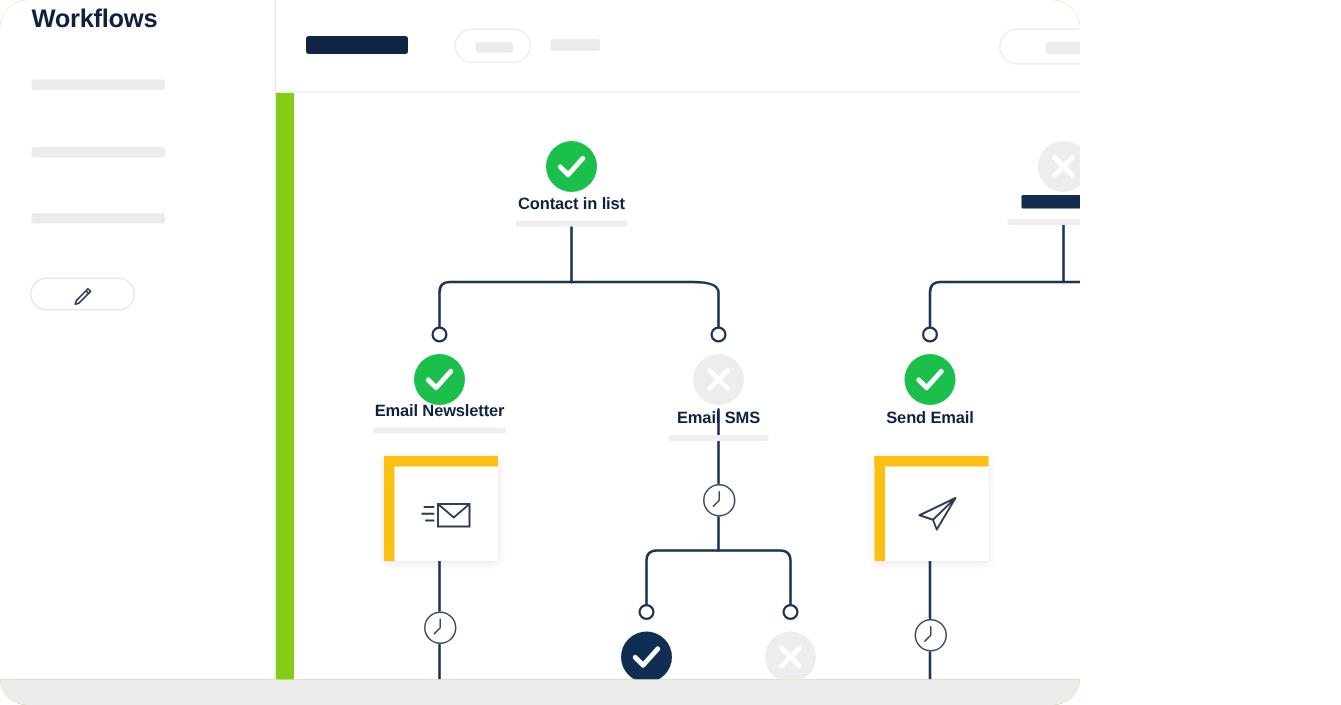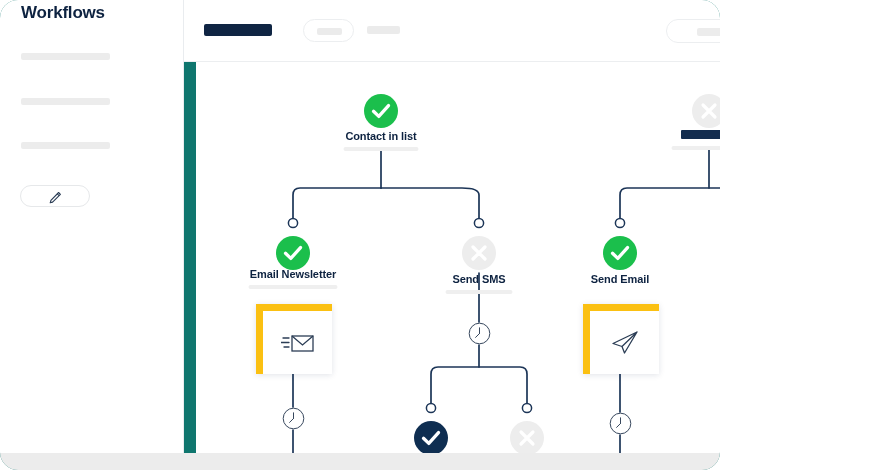--- a/index.html
+++ b/index.html
@@ -13,21 +13,21 @@
     height: 470px;
     overflow: hidden;
     font-family: "Liberation Sans", sans-serif;
     -webkit-font-smoothing: antialiased;
     position: relative;
   }
   #app {
     position: relative;
     width: 720px;
     height: 470px;
-    background: #0f766e;
+    background: #84cc16;
     overflow: hidden;
     border-radius: 18px;
   }
 
   
   .sidebar {
     position: absolute;
     left: 0; top: 0;
     width: 184px;
     height: 453px;
@@ -307,21 +307,21 @@
     </div>
 
     <div>
       <svg style="position:absolute;left:277px;top:155px" width="12" height="12" viewBox="0 0 12 12">
         <circle cx="6" cy="6" r="4.6" fill="#ffffff" stroke="#1c3557" stroke-width="1.5"></circle>
       </svg>
       <svg style="position:absolute;left:265px;top:173px" width="36" height="36" viewBox="0 0 36 36">
         <circle cx="18" cy="18" r="17" fill="#ededed"></circle>
         <path d="M12 12 L24 24 M24 12 L12 24" fill="none" stroke="#ffffff" stroke-width="3.2" stroke-linecap="round"></path>
       </svg>
-      <div class="nlabel" style="left:283px;top:211px">Send SMS</div>
+      <div class="nlabel" style="left:283px;top:211px">Email SMS</div>
       <div class="nunder" style="left:283px;top:228px;width:67px"></div>
     </div>
 
     <div>
       <svg style="position:absolute;left:418px;top:155px" width="12" height="12" viewBox="0 0 12 12">
         <circle cx="6" cy="6" r="4.6" fill="#ffffff" stroke="#1c3557" stroke-width="1.5"></circle>
       </svg>
       <svg style="position:absolute;left:406px;top:173px" width="36" height="36" viewBox="0 0 36 36">
         <circle cx="18" cy="18" r="17" fill="#1bbf4c"></circle>
         <path d="M10.5 18.3 L15.8 23.4 L25.5 12.6" fill="none" stroke="#ffffff" stroke-width="3.3" stroke-linecap="round" stroke-linejoin="round"></path>

